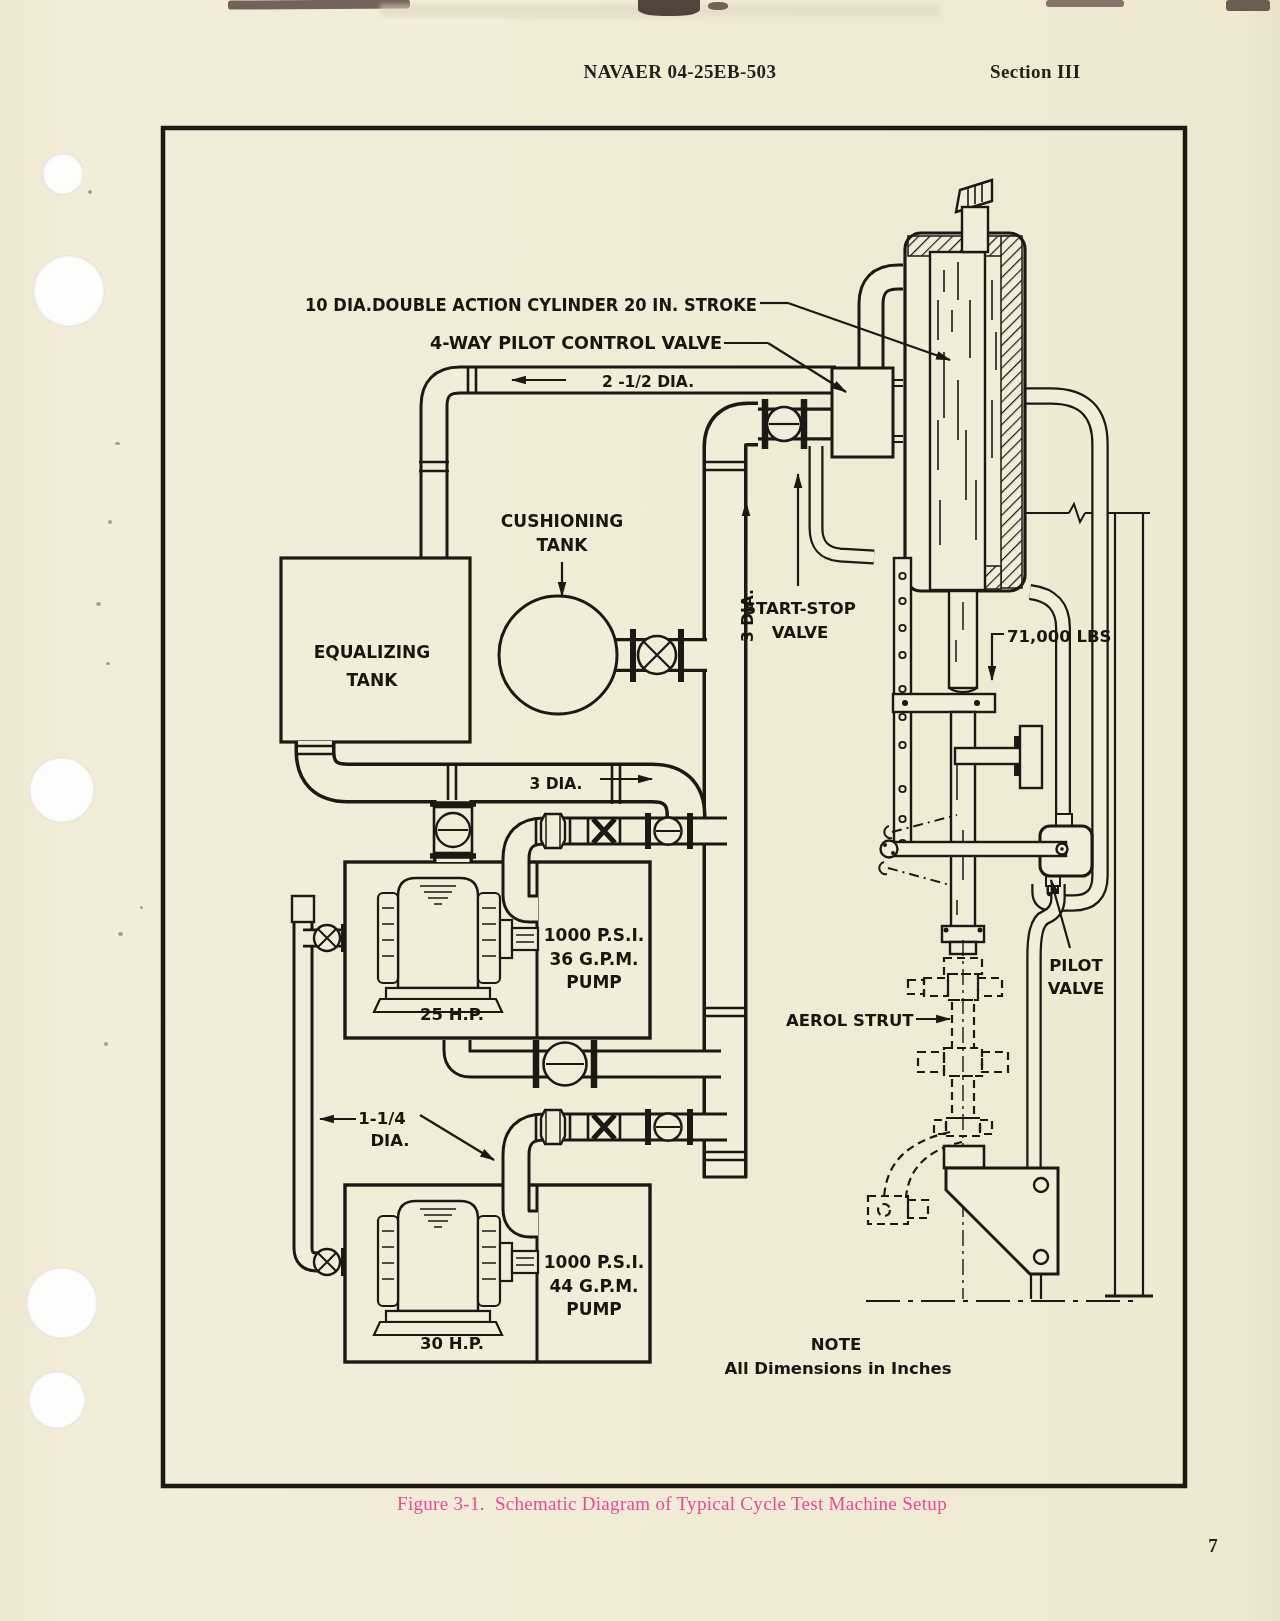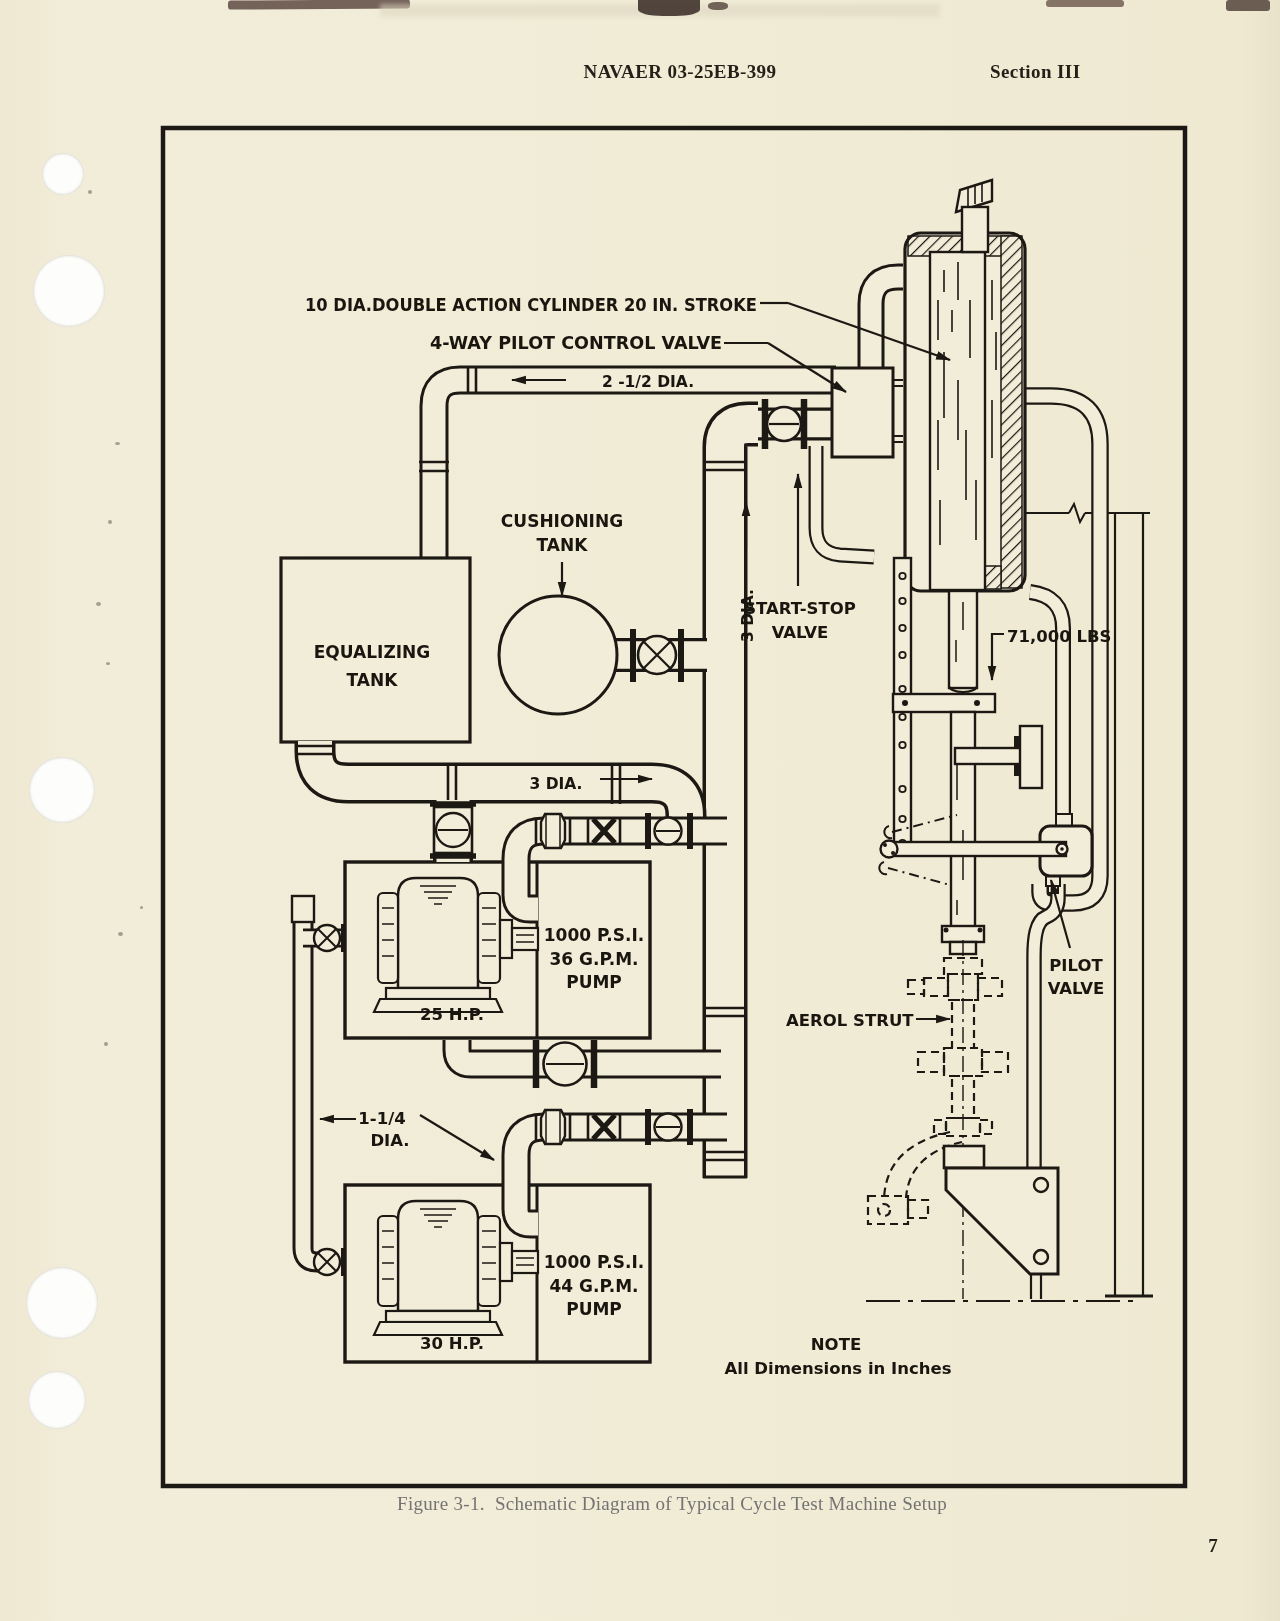--- a/index.html
+++ b/index.html
@@ -5,21 +5,21 @@
   :root{ --ink:#1c1813; --paper:#f2edd9; }
   html,body{margin:0;padding:0;}
   body{width:1280px;height:1621px;overflow:hidden;
        background:linear-gradient(90deg,#efe8d2 0%,#f2edd9 6%,#f1ecd6 50%,#efe9d2 97%,#e9e2ca 100%);
        font-family:"Liberation Serif",serif;}
   .page{position:relative;width:1280px;height:1621px;}
   .hdr{position:absolute;top:61px;font:bold 19px "Liberation Serif",serif;color:#241f18;letter-spacing:.4px;}
   .hdr-c{left:480px;width:400px;text-align:center;}
   .hdr-r{left:990px;width:190px;text-align:left;}
   .caption{position:absolute;top:1493px;left:64px;width:1216px;text-align:center;
-           font:19px "Liberation Serif",serif;color:#737373;white-space:pre;letter-spacing:.3px;}
+           font:19px "Liberation Serif",serif;color:#ec4899;white-space:pre;letter-spacing:.3px;}
   .pgnum{position:absolute;top:1535px;left:1189px;width:48px;text-align:center;
          font:bold 19px "Liberation Serif",serif;color:#241f18;}
   .hole{position:absolute;background:#fdfdfb;border-radius:50%;box-shadow:inset 0 0 3px rgba(90,80,60,.35);}
   .artifact{position:absolute;}
   .speck{position:absolute;background:#6b5b4e;opacity:.55;border-radius:50%;}
   svg{position:absolute;left:0;top:0;}
   svg text{font-family:"DejaVu Sans",sans-serif;font-weight:bold;fill:#19150f;}
   .lbl{font-size:17px;}
   .md{font-size:16.5px;}
   .sm{font-size:15.5px;}
@@ -48,21 +48,21 @@
   <div class="speck" style="left:118px;top:932px;width:5px;height:4px;"></div>
   <div class="speck" style="left:104px;top:1042px;width:4px;height:4px;"></div>
   <div class="speck" style="left:140px;top:906px;width:3px;height:3px;"></div>
 
   <div class="hole" style="left:42px;top:153px;width:42px;height:42px;"></div>
   <div class="hole" style="left:33px;top:255px;width:72px;height:72px;"></div>
   <div class="hole" style="left:29px;top:757px;width:66px;height:66px;"></div>
   <div class="hole" style="left:26px;top:1267px;width:72px;height:72px;"></div>
   <div class="hole" style="left:28px;top:1371px;width:58px;height:58px;"></div>
 
-  <div class="hdr hdr-c">NAVAER 03-25EB-399</div>
+  <div class="hdr hdr-c">NAVAER 04-25EB-503</div>
   <div class="hdr hdr-r">Section III</div>
   <div class="caption">Figure 3-1.  Schematic Diagram of Typical Cycle Test Machine Setup</div>
   <div class="pgnum">7</div>
 
   <svg width="1280" height="1621" viewBox="0 0 1280 1621">
     <defs>
       <pattern id="hx" width="8" height="8" patternUnits="userSpaceOnUse" patternTransform="rotate(45)">
         <rect width="8" height="8" fill="#f2edd9"></rect>
         <line x1="0" y1="0" x2="0" y2="8" stroke="#1c1813" stroke-width="2.4"></line>
       </pattern>

